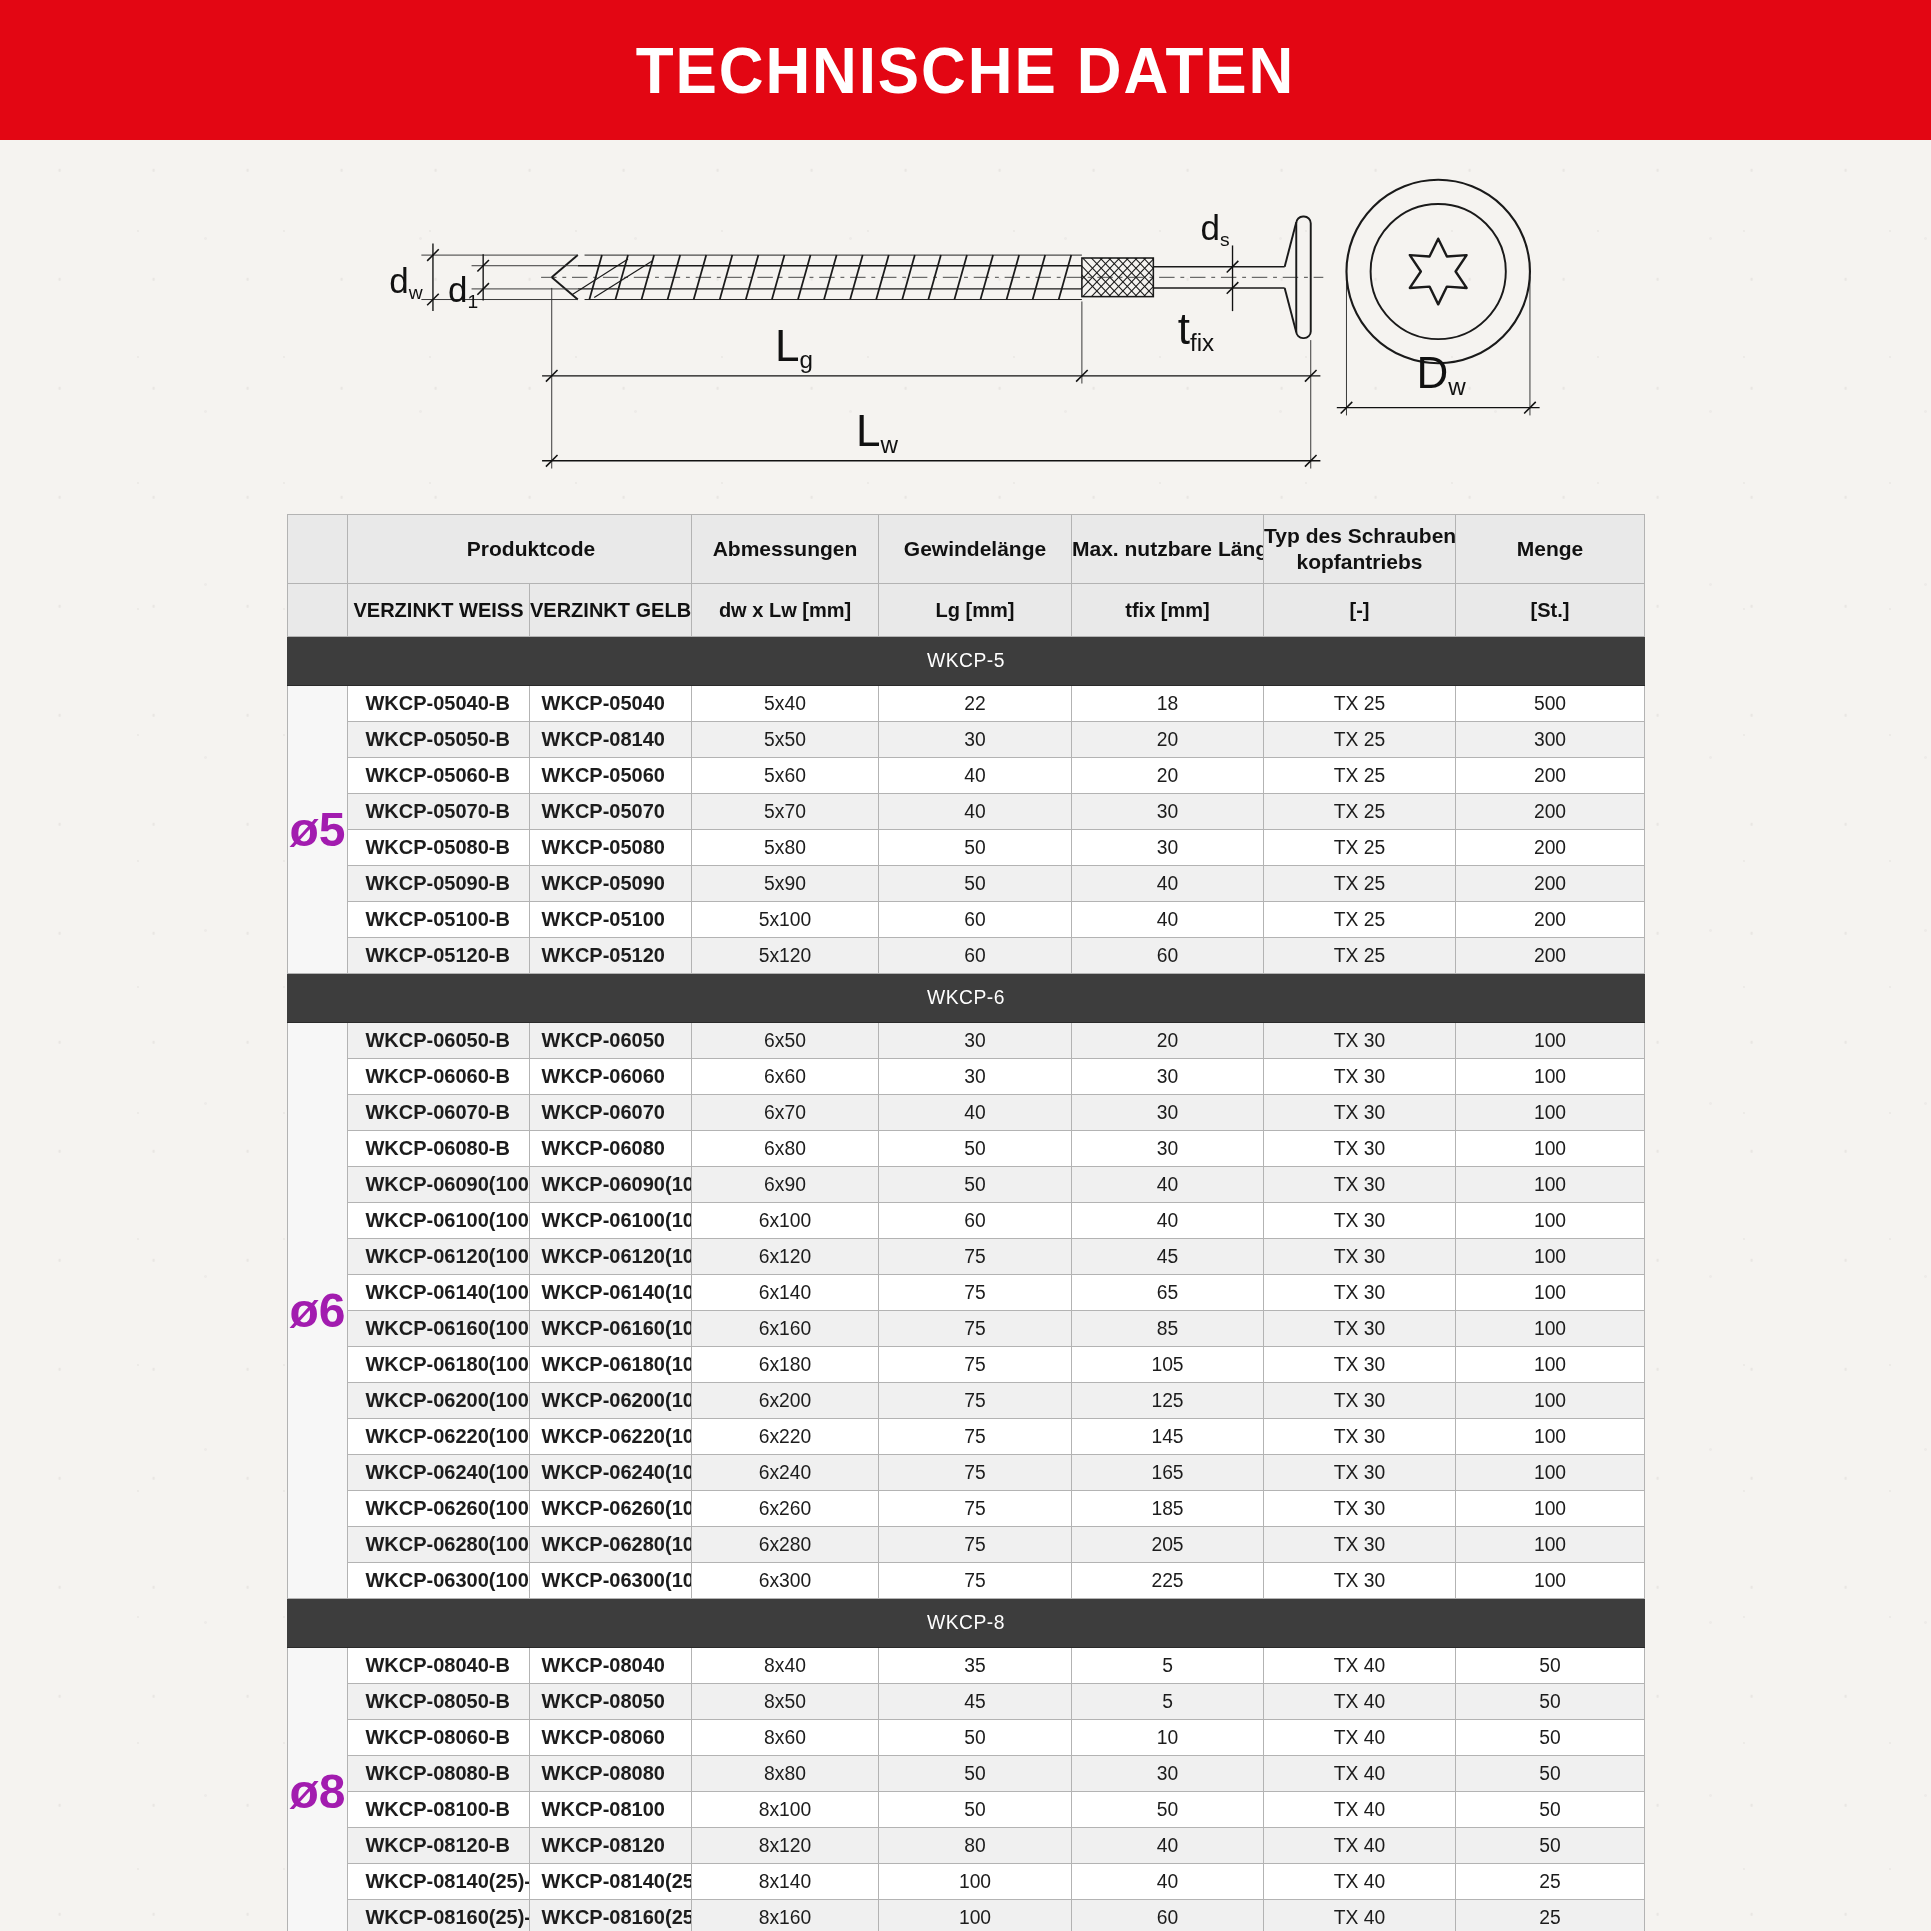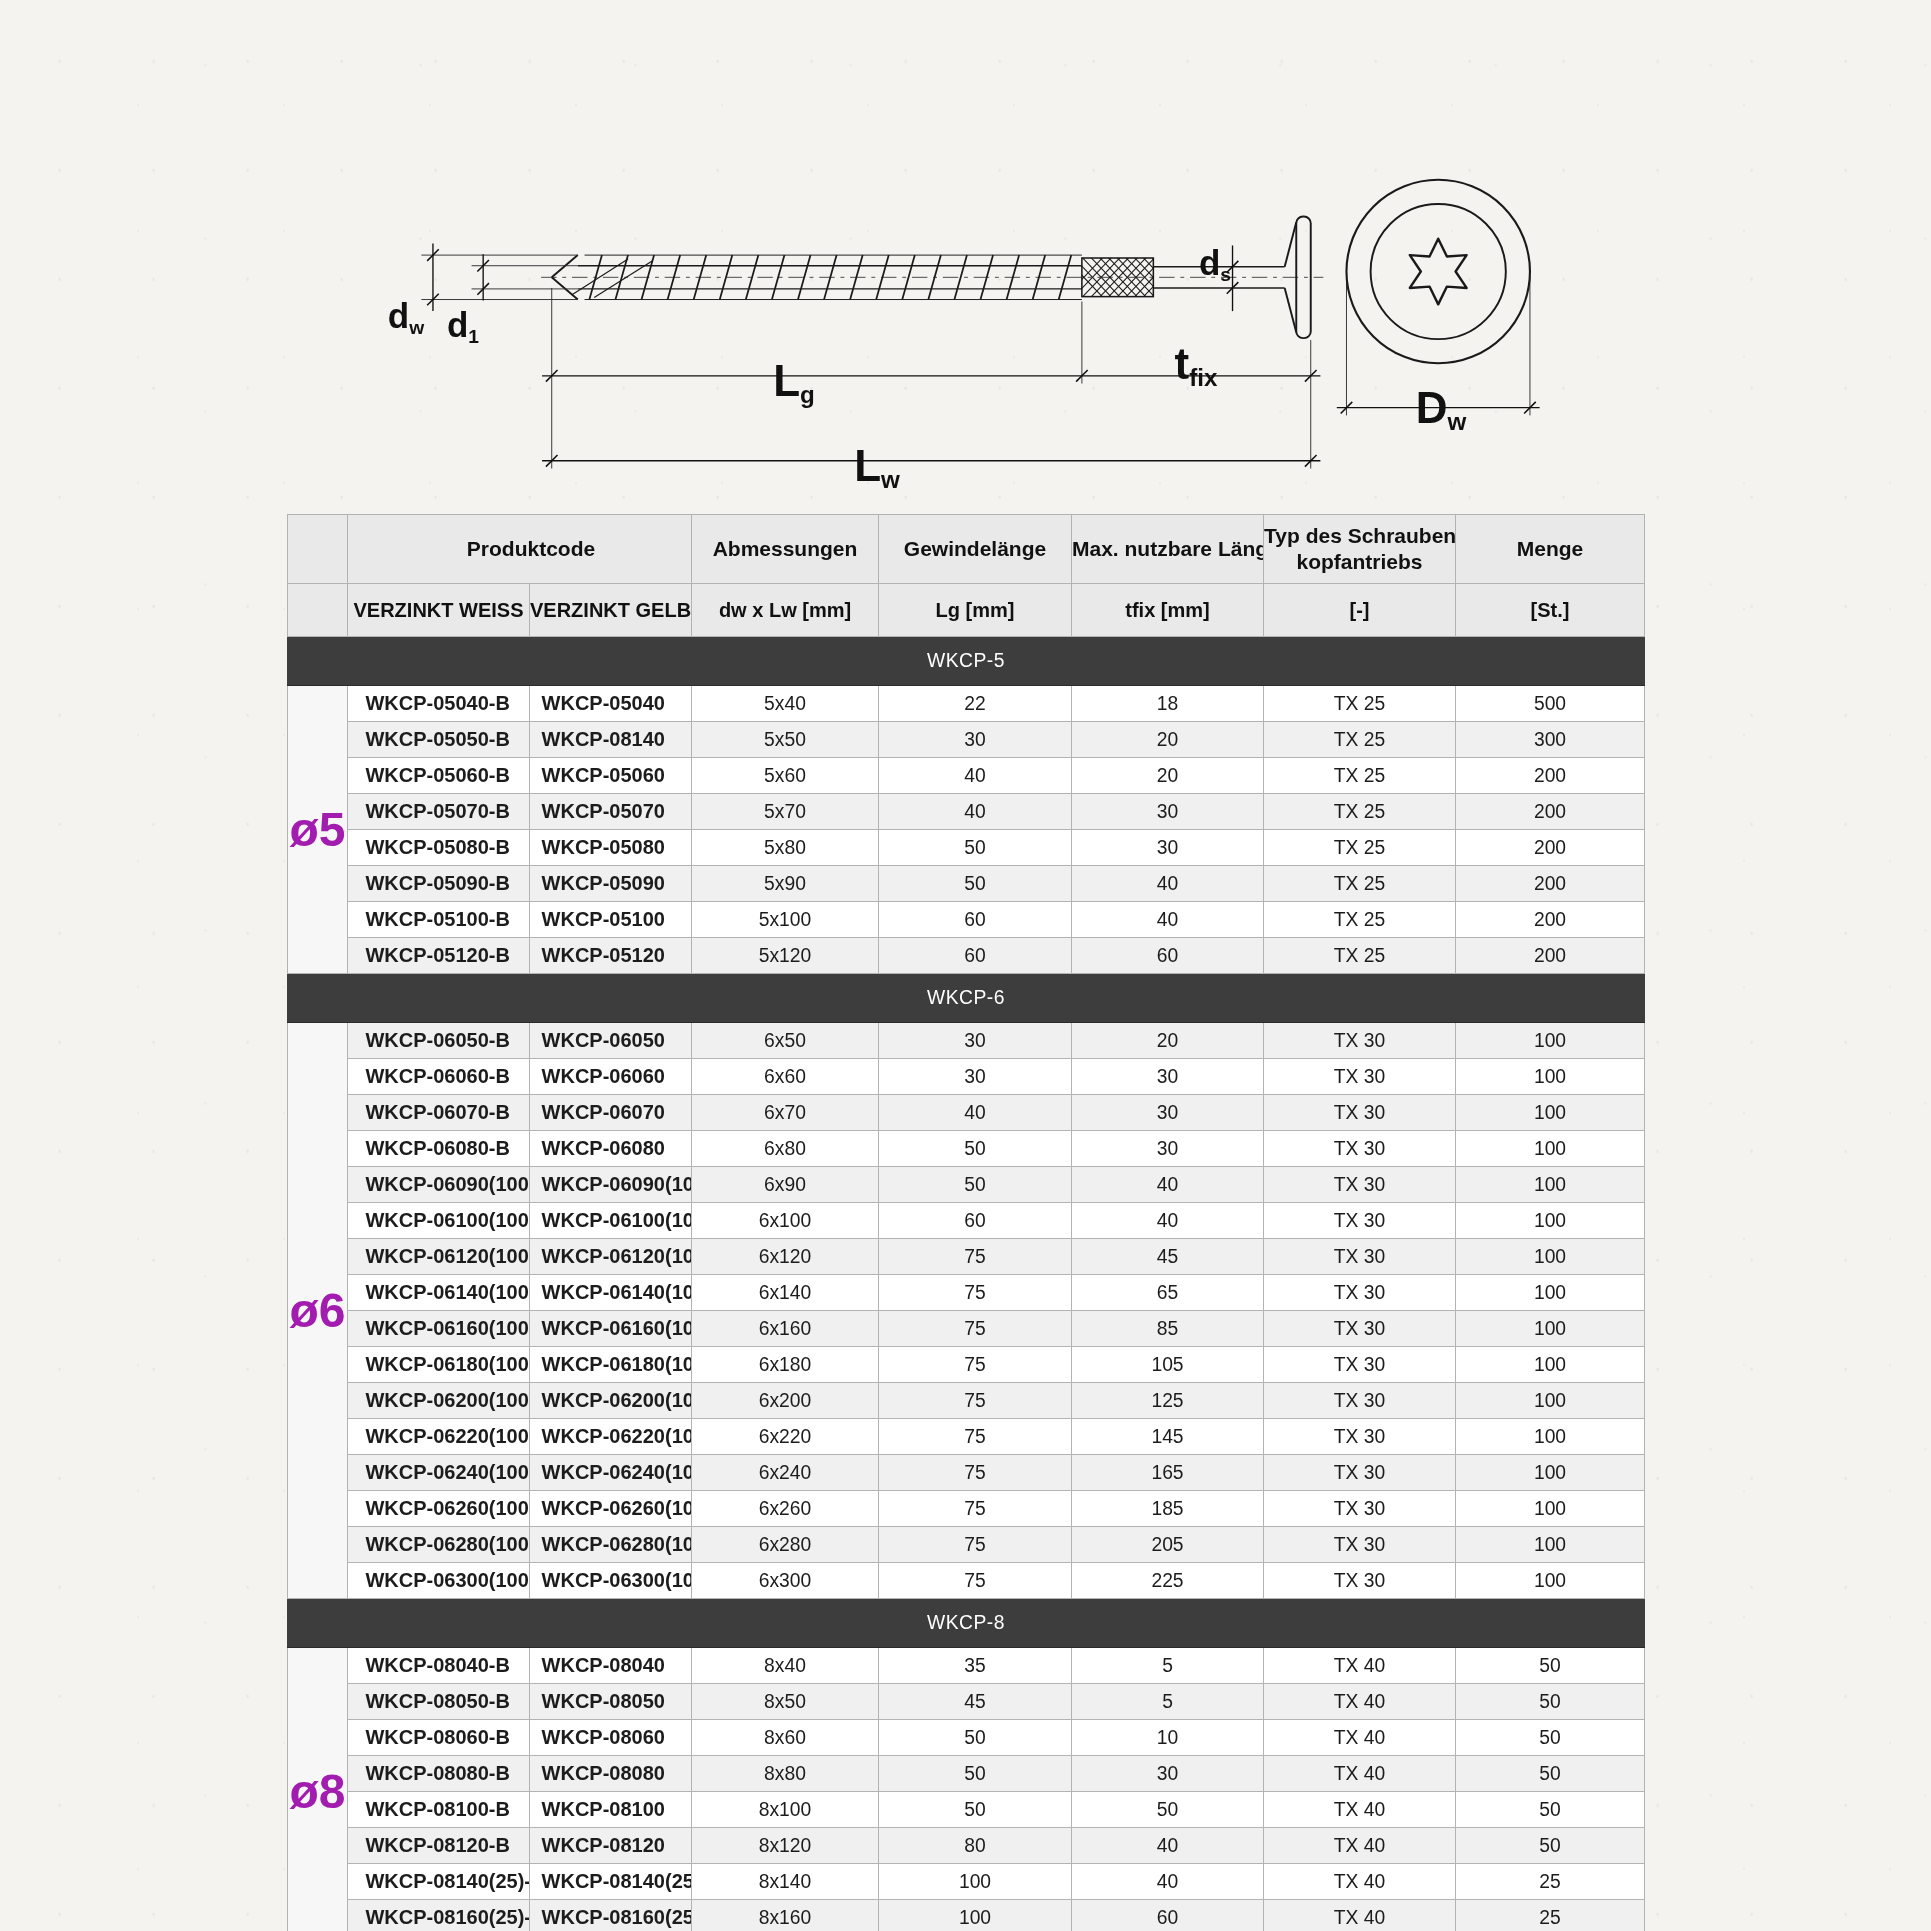--- a/index.html
+++ b/index.html
@@ -37,21 +37,21 @@
   .banner h1{
     color:var(--banner_text);font-size:62px;font-weight:700;letter-spacing:1.9px;
     transform:scaleY(1.06);
   }
 
   
   .diagram{position:absolute;left:319px;top:145px;width:1294px;height:367px;}
   .diagram svg{position:absolute;left:0;top:0;width:1294px;height:367px;}
   .dim-label{
     position:absolute;transform:translate(-50%,-50%);
-    font-weight:700;color:#111;white-space:nowrap;line-height:1;margin-top:35px;
+    font-weight:400;color:#111;white-space:nowrap;line-height:1;
   }
   .dim-label .sub{font-size:0.55em;vertical-align:-0.3em;}
   .lbl-sm{font-size:35px;}
   .lbl-lg{font-size:44px;}
 
   
   .table-wrap{position:absolute;left:287px;top:514px;}
   table.tech{
     border-collapse:collapse;table-layout:fixed;width:1358px;
     border:1px solid #8f8f8f;background:#fff;
@@ -78,20 +78,23 @@
   table.tech td.dia{
     background:var(--dia_bg);text-align:center;vertical-align:middle;
     font-size:48px;font-weight:700;color:#a21caf;
   }
 </style>
 </head>
 <body>
 
 <div class="page">
 
+  <div class="banner">
+    <h1>TECHNISCHE DATEN</h1>
+  </div>
 
   <div class="diagram">
     <svg viewBox="0 0 1340 380">
       <g stroke="#1a1a1a" fill="none">
 
         <line x1="230" y1="137" x2="1040" y2="137" stroke-width="1" stroke-dasharray="16 6 4 6" stroke="#444"></line>
 
         <line x1="241" y1="137" x2="268" y2="114" stroke-width="2"></line>
         <line x1="241" y1="137" x2="268" y2="160" stroke-width="2"></line>
         <line x1="262" y1="155" x2="320" y2="118" stroke-width="1.2"></line>

